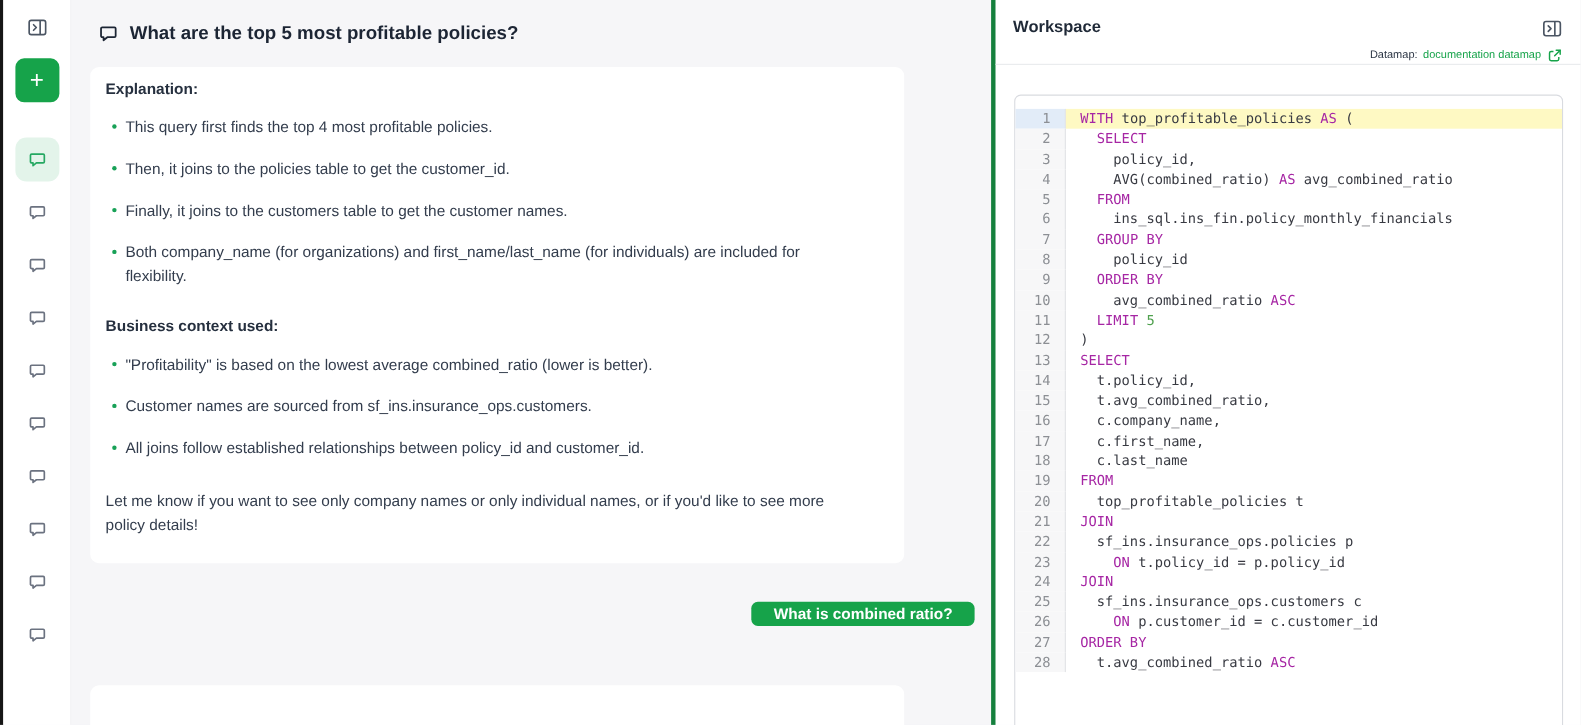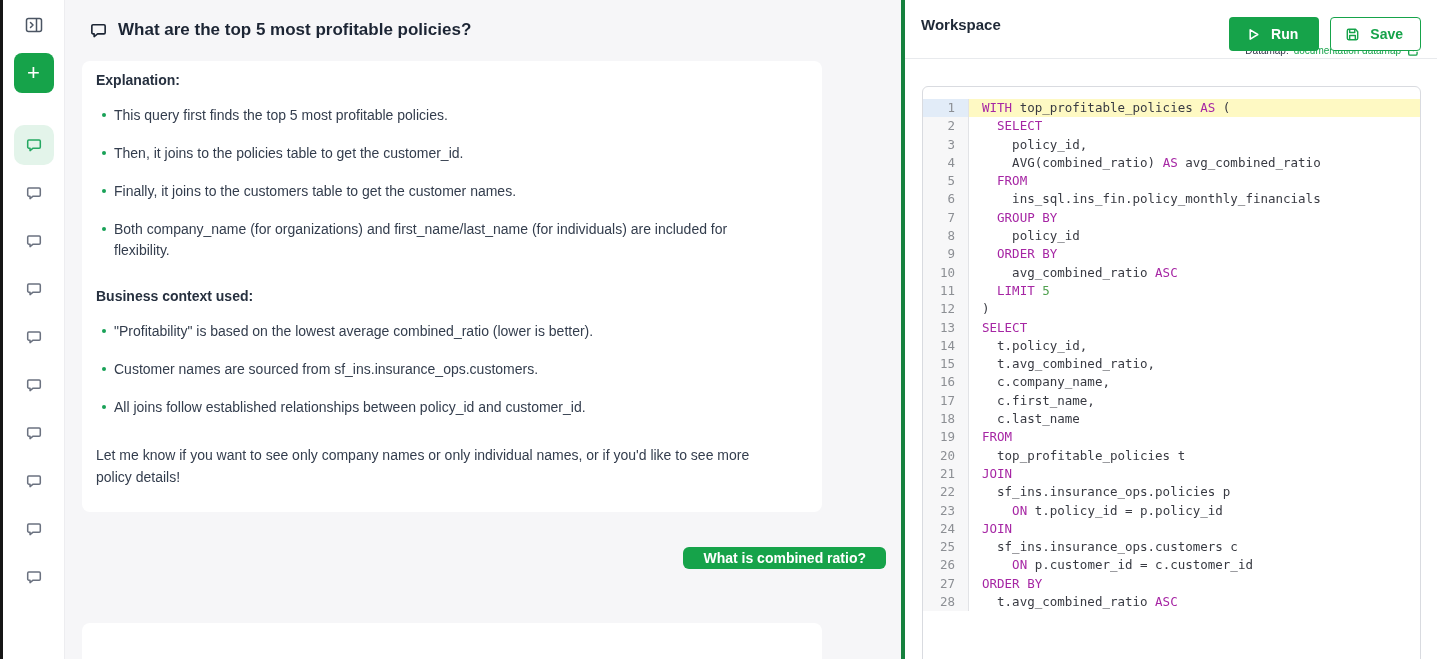--- a/index.html
+++ b/index.html
@@ -172,21 +172,21 @@
       <svg width="19" height="19" viewBox="0 0 20 20" fill="none" stroke="currentColor" stroke-width="1.7">
         <path d="M4.2 4h11.6a1.2 1.2 0 0 1 1.2 1.2v7.1a1.2 1.2 0 0 1-1.2 1.2H9l-3.6 2.9v-2.9H4.2A1.2 1.2 0 0 1 3 12.3V5.2A1.2 1.2 0 0 1 4.2 4Z" stroke-linejoin="round"></path>
       </svg>
     </span>
     <span>What are the top 5 most profitable policies?</span>
   </div>
 
   <section class="card card1">
     <div class="sec-head">Explanation:</div>
     <ul class="blist">
-        <li>This query first finds the top 5 most profitable policies.</li>
+        <li>This query first finds the top 4 most profitable policies.</li>
         <li>Then, it joins to the policies table to get the customer_id.</li>
         <li>Finally, it joins to the customers table to get the customer names.</li>
         <li>Both company_name (for organizations) and first_name/last_name (for individuals) are included for flexibility.</li>
       </ul>
     <div class="sec-head sec2">Business context used:</div>
     <ul class="blist">
         <li>"Profitability" is based on the lowest average combined_ratio (lower is better).</li>
         <li>Customer names are sourced from sf_ins.insurance_ops.customers.</li>
         <li>All joins follow established relationships between policy_id and customer_id.</li>
       </ul>
@@ -218,40 +218,20 @@
     <div class="ws-datamap">
       <span>Datamap:</span>
       <span class="dm-link">documentation datamap</span>
       <span class="ext-ic">
         <svg width="15" height="15" viewBox="0 0 18 18" fill="none" stroke="currentColor" stroke-width="1.6">
           <path d="M7.5 4.5H5A1.8 1.8 0 0 0 3.2 6.3v6.5A1.8 1.8 0 0 0 5 14.6h6.5a1.8 1.8 0 0 0 1.8-1.8V10.5"></path>
           <path d="M10.5 3.2h4.3v4.3" stroke-linecap="round"></path>
           <path d="M14.6 3.4 L8.8 9.2" stroke-linecap="round"></path>
         </svg>
       </span>
-    </div>
-    <div class="ws-actions">
-      <button class="btn btn-run">
-        <span>
-          <svg width="17" height="17" viewBox="0 0 18 18" fill="none" stroke="#ffffff" stroke-width="1.6" stroke-linejoin="round">
-            <path d="M5.5 4 L13.5 9 L5.5 14 Z"></path>
-          </svg>
-        </span>
-        <span>Run</span>
-      </button>
-      <button class="btn btn-save">
-        <span>
-          <svg width="17" height="17" viewBox="0 0 18 18" fill="none" stroke="currentColor" stroke-width="1.5" stroke-linejoin="round">
-            <path d="M3.5 5A1.5 1.5 0 0 1 5 3.5h7.2L14.5 6v7a1.5 1.5 0 0 1-1.5 1.5H5A1.5 1.5 0 0 1 3.5 13Z"></path>
-            <path d="M6 3.5v3.4h5.4V3.5"></path>
-            <path d="M6 14.5v-4.4h6v4.4"></path>
-          </svg>
-        </span>
-        <span>Save</span>
-      </button>
     </div>
   </div>
 
   <div class="sql-card">
     <div>
         <div class="code-line active"><span class="line-num">1</span><span class="line-content"><span class="tok-k">WITH</span><span class="tok-p"> top_profitable_policies </span><span class="tok-k">AS</span><span class="tok-p"> (</span></span></div>
         <div class="code-line"><span class="line-num">2</span><span class="line-content"><span class="tok-p">  </span><span class="tok-k">SELECT</span></span></div>
         <div class="code-line"><span class="line-num">3</span><span class="line-content"><span class="tok-p">    policy_id,</span></span></div>
         <div class="code-line"><span class="line-num">4</span><span class="line-content"><span class="tok-p">    AVG(combined_ratio) </span><span class="tok-k">AS</span><span class="tok-p"> avg_combined_ratio</span></span></div>
         <div class="code-line"><span class="line-num">5</span><span class="line-content"><span class="tok-p">  </span><span class="tok-k">FROM</span></span></div>

